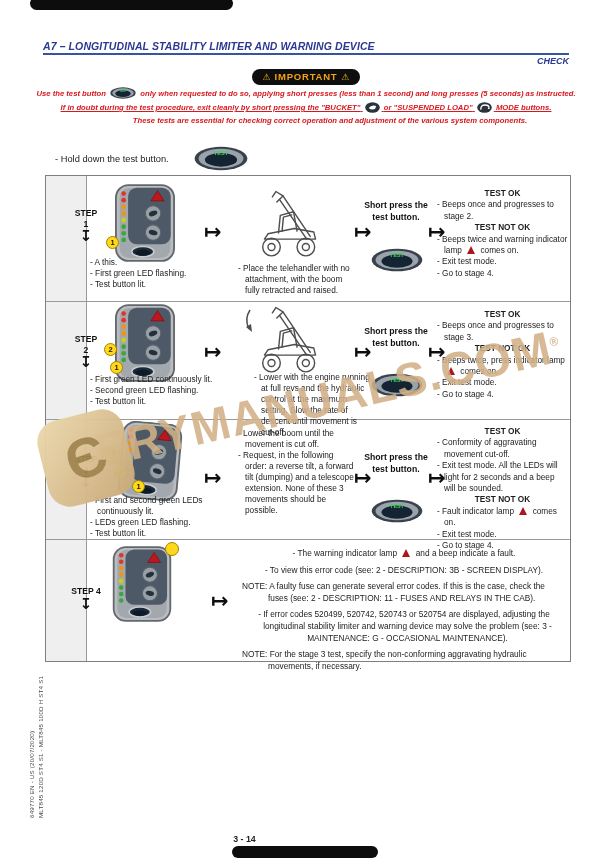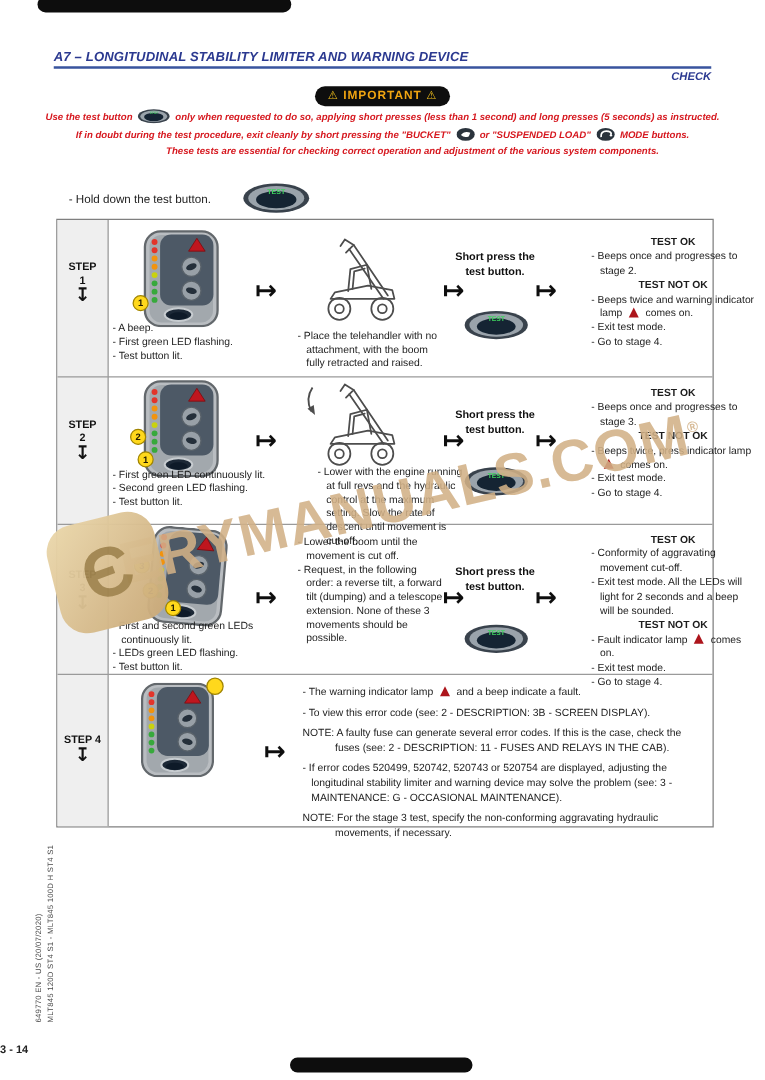--- a/index.html
+++ b/index.html
@@ -13,38 +13,38 @@
   .check{font-size:9px;font-weight:bold;font-style:italic;color:#2b3990;}
   .imp-pill{background:#0e0e0e;border-radius:10px;padding:2px 10px 3px;color:#f2a511;
             font-size:9.5px;font-weight:bold;letter-spacing:.8px;white-space:nowrap;}
   .imp-pill .w{color:#f6c31c;font-size:9px;}
   .red{color:#d6181f;font-weight:bold;font-style:italic;font-size:7.7px;line-height:13.5px;text-align:center;width:612px;}
   .blk{font-size:9.3px;color:#222;}
   
   .tbl{position:absolute;left:45px;top:175px;width:524px;height:485px;border:1.2px solid #7f7f7f;}
   .hline{position:absolute;left:0;width:100%;height:1px;background:#9a9a9a;}
   .stepcol{position:absolute;left:0;top:0;width:40px;height:100%;background:#efefef;border-right:1px solid #9a9a9a;}
-  .steplab{position:absolute;left:0;width:40px;text-align:center;font-size:8.6px;font-weight:bold;line-height:10.5px;color:#111;}
+  .steplab{position:absolute;left:0;width:40px;text-align:center;font-size:8.6px;font-weight:bold;line-height:10.5px;color:#111;padding-left:20px;}
   .steplab .ar{font-family:"DejaVu Sans",sans-serif;font-size:15px;line-height:14px;font-weight:bold;}
   .cap{position:absolute;font-size:8.3px;line-height:11px;color:#1c1c1c;}
   .cap .it{display:block;padding-left:7px;text-indent:-7px;}
   .mapsto{position:absolute;font-family:"DejaVu Sans",sans-serif;font-size:21px;font-weight:bold;color:#0e0e0e;}
   .sp{position:absolute;width:64px;text-align:center;font-size:8.7px;font-weight:bold;line-height:11.5px;color:#101010;}
-  .res{position:absolute;width:131px;font-size:8.25px;line-height:11.4px;color:#1c1c1c;margin-left:36px;}
+  .res{position:absolute;width:131px;font-size:8.25px;line-height:11.4px;color:#1c1c1c;}
   .res .h{text-align:center;font-weight:bold;}
   .res .b{padding-left:7px;text-indent:-7px;}
   .tri{display:inline-block;width:0;height:0;border-left:4.5px solid transparent;border-right:4.5px solid transparent;
        border-bottom:8px solid #ad151c;margin:0 3px;vertical-align:-1px;}
   .mk{position:absolute;width:11px;height:11px;background:#ffd81c;border:1px solid #a08400;border-radius:50%;
       font-size:7.5px;line-height:11px;font-weight:bold;text-align:center;color:#201a00;z-index:6;}
   .ring{position:absolute;width:12px;height:12px;background:#ffd81c;border:1px solid #a08400;border-radius:50%;z-index:6;}
   .detail{position:absolute;font-size:8.3px;line-height:11.6px;color:#1c1c1c;}
   .detail .para{margin-bottom:5px;}
   .hang{padding-left:26px;text-indent:-26px;}
-  .hang2{padding-left:7px;text-indent:-7px;}
+  .hang2{padding-left:7px;text-indent:-7px;text-align:center;}
   
   .wm-text{position:absolute;left:96px;top:424px;width:540px;transform:rotate(-13deg);transform-origin:0 50%;
            font-size:47px;font-weight:bold;letter-spacing:1px;color:rgba(209,177,134,0.88);z-index:40;white-space:nowrap;}
   .wm-text sup{font-size:12px;}
   .wm-logo{position:absolute;left:42px;top:414px;width:88px;height:88px;border-radius:22px;
            background:linear-gradient(135deg,#ecd9ad,#c9a877);transform:rotate(-14deg);z-index:41;
            display:flex;align-items:center;justify-content:center;opacity:.96;}
   .wm-logo span{font-size:56px;font-weight:bold;color:#a1854f;transform:rotate(-6deg);line-height:1;}
   
   .pageno{font-size:8.8px;font-weight:bold;color:#222;}
@@ -128,21 +128,21 @@
     </span>
   </div>
 
   <div class="abs red" style="left:0;top:87px;">
     <span>Use the test button</span>
     <svg width="26" height="12" style="vertical-align:-3px;margin:0 2px;">
         <use href="#sym-test"></use>
       </svg>
     <span>only when requested to do so, applying short presses (less than 1 second) and long presses (5 seconds) as instructed.</span>
   </div>
-  <div class="abs red" style="left:0;top:101px;">
+  <div class="abs red" style="left:0;top:101px;text-decoration:underline;">
     <span>If in doubt during the test procedure, exit cleanly by short pressing the "BUCKET"</span>
     <svg width="15" height="11" style="vertical-align:-3px;margin:0 2px;">
         <use href="#sym-bucket"></use>
       </svg>
     <span>or "SUSPENDED LOAD"</span>
     <svg width="15" height="11" style="vertical-align:-3px;margin:0 2px;">
         <use href="#sym-hook"></use>
       </svg>
     <span>MODE buttons.</span>
   </div>
@@ -162,21 +162,21 @@
     <div class="steplab" style="top:32px;">
       <div>STEP</div>
         <div>1</div>
       <div class="ar">↧</div>
     </div>
     <svg class="abs" style="left:67px;top:8px;" width="64" height="78">
         <use href="#sym-device"></use>
       </svg>
     <div class="mk" style="left:60px;top:60px;">1</div>
     <div class="cap" style="left:44px;top:81px;width:135px;">
-      <span class="it">- A beep.</span>
+      <span class="it">- A this.</span>
       <span class="it">- First green LED flashing.</span>
       <span class="it">- Test button lit.</span>
     </div>
     <div class="mapsto" style="left:158px;top:44px;">↦</div>
     <svg class="abs" style="left:207px;top:12px;" width="74" height="74">
         <use href="#sym-mach"></use>
       </svg>
     <div class="cap" style="left:192px;top:87px;width:116px;">
       <span class="it">- Place the telehandler with no attachment, with the boom fully retracted and raised.</span>
     </div>
@@ -299,15 +299,15 @@
   </div>
 
   <div class="wm-text"><span>ERYMANUALS.COM</span><sup>®</sup></div>
   <div class="wm-logo">
       <span>Є</span>
     </div>
 
   <div class="vtext" style="left:28px;top:818px;">649770 EN - US (20/07/2020)</div>
   <div class="vtext" style="left:37px;top:818px;">MLT845 120D ST4 S1 - MLT845 100D H ST4 S1</div>
 
-  <div class="abs pageno" style="left:0;top:834px;width:489px;text-align:left;">3 - 14</div>
+  <div class="abs pageno" style="left:0;top:834px;width:489px;text-align:center;">3 - 14</div>
 
 </div>
 
 </body></html>

